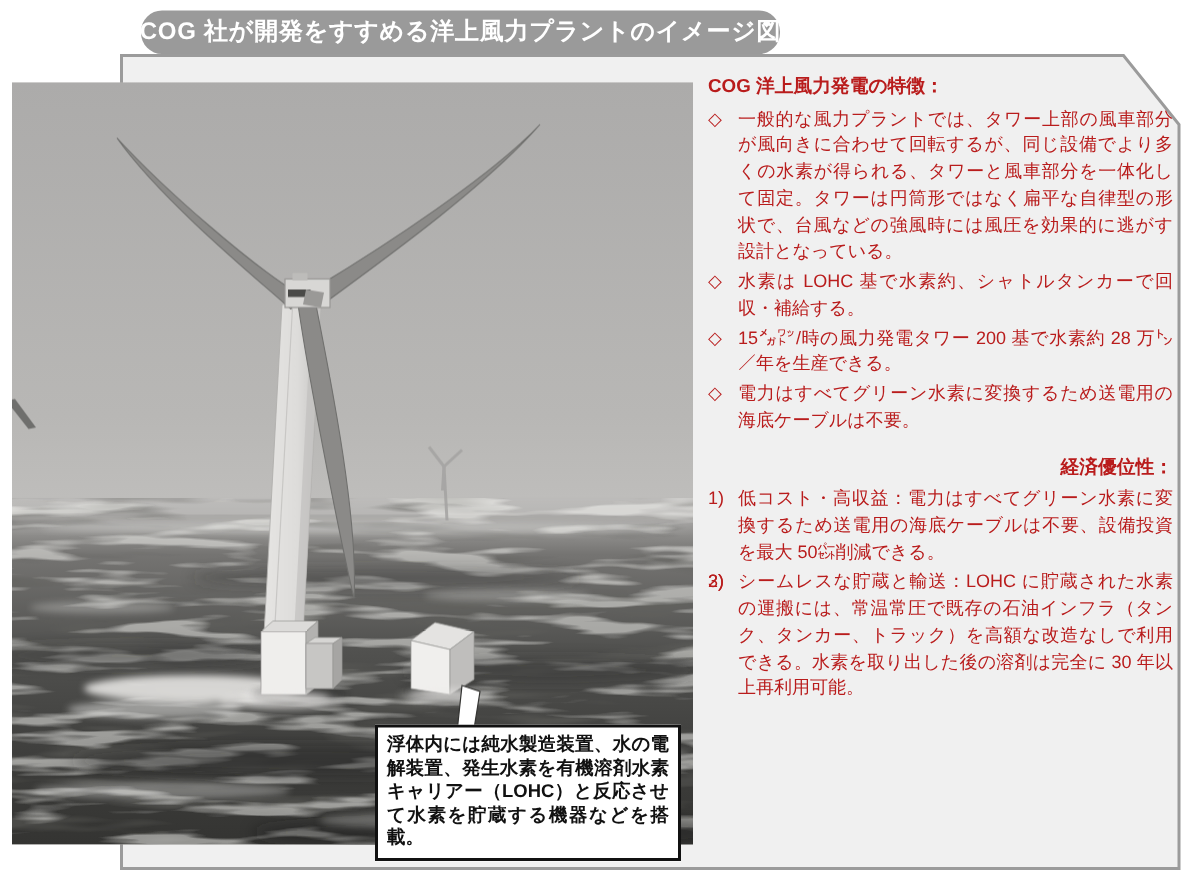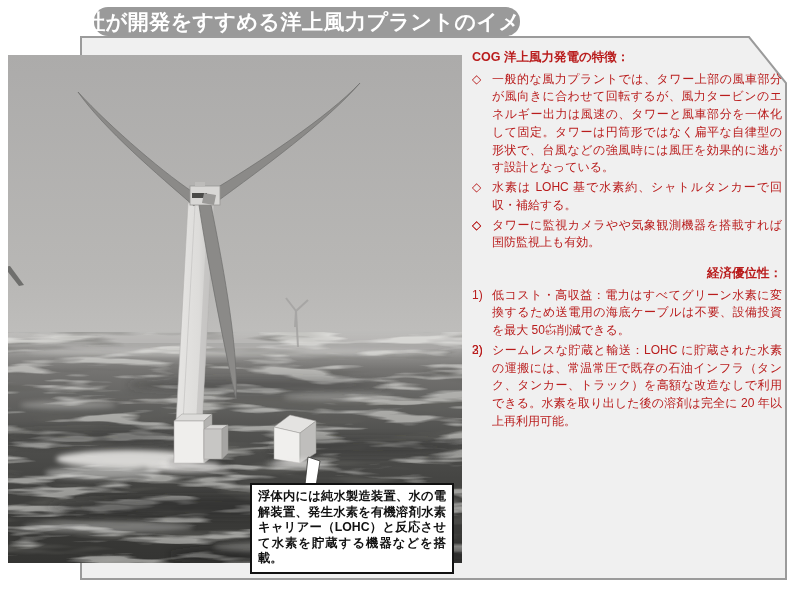--- a/index.html
+++ b/index.html
@@ -9,21 +9,21 @@
   }
   
   #frame-svg{position:absolute;left:0;top:0;width:800px;height:594px;z-index:0;}
   
   .banner{
     position:absolute;left:94px;top:7px;width:426px;height:29px;z-index:30;
     background:#9a9a9a;border-radius:14px;
     display:flex;align-items:center;justify-content:center;
   }
   .banner span{
-    color:#fff;font-weight:bold;font-size:21px;letter-spacing:.5px;white-space:nowrap;
+    color:#fff;font-weight:bold;font-size:16px;letter-spacing:.5px;white-space:nowrap;
   }
   
   #photo{
     position:absolute;left:8px;top:55px;width:454px;height:508px;z-index:20;
     background:#b3b2b0;
     text-decoration:underline;
   }
   #scene{position:absolute;left:0;top:0;width:454px;height:508px;}
   .callout{
     position:absolute;left:242px;top:428px;width:204px;z-index:5;
@@ -183,42 +183,43 @@
       <span>浮体内には純水製造装置、水の電解装置、発生水素を有機溶剤水素キャリアー（LOHC）と反応させて水素を貯蔵する機器などを搭載。</span>
     </div>
   </div>
 
   <div class="textcol">
 
     <div class="sec-heading">COG 洋上風力発電の特徴：</div>
 
     <div class="li">
       <span class="marker">◇</span>
-      <span>一般的な風力プラントでは、タワー上部の風車部分が風向きに合わせて回転するが、風力タービンのエネルギー出力は風速の、タワーと風車部分を一体化して固定。タワーは円筒形ではなく扁平な自律型の形状で、台風などの強風時には風圧を効果的に逃がす設計となっている。</span>
+      <span>一般的な風力プラントでは、タワー上部の風車部分が風向きに合わせて回転するが、同じ設備でより多くの水素が得られる、タワーと風車部分を一体化して固定。タワーは円筒形ではなく扁平な自律型の形状で、台風などの強風時には風圧を効果的に逃がす設計となっている。</span>
     </div>
     <div class="li">
       <span class="marker">◇</span>
       <span>水素は LOHC 基で水素約、シャトルタンカーで回収・補給する。</span>
     </div>
     <div class="li">
       <span class="marker">◇</span>
-    </div>
-    <div class="li">
-      <span class="marker">◇</span>
-      <span>タワーに監視カメラやや気象観測機器を搭載すれば国防監視上も有効。</span>
+      <span>15㍋㍗/時の風力発電タワー 200 基で水素約 28 万㌧／年を生産できる。</span>
+    </div>
+    <div class="li">
+      <span class="marker">◇</span>
+      <span>電力はすべてグリーン水素に変換するため送電用の海底ケーブルは不要。</span>
     </div>
 
     <div class="sec-heading sec-gap">経済優位性：</div>
 
     <div class="li">
       <span class="marker">1)</span>
       <span>低コスト・高収益：電力はすべてグリーン水素に変換するため送電用の海底ケーブルは不要、設備投資を最大 50㌫削減できる。</span>
     </div>
     <div class="li">
       <span class="marker">2)</span>
     </div>
     <div class="li">
       <span class="marker">3)</span>
-      <span>シームレスな貯蔵と輸送：LOHC に貯蔵された水素の運搬には、常温常圧で既存の石油インフラ（タンク、タンカー、トラック）を高額な改造なしで利用できる。水素を取り出した後の溶剤は完全に 20 年以上再利用可能。</span>
+      <span>シームレスな貯蔵と輸送：LOHC に貯蔵された水素の運搬には、常温常圧で既存の石油インフラ（タンク、タンカー、トラック）を高額な改造なしで利用できる。水素を取り出した後の溶剤は完全に 30 年以上再利用可能。</span>
     </div>
 
   </div>
 </div>
 
 </body></html>

